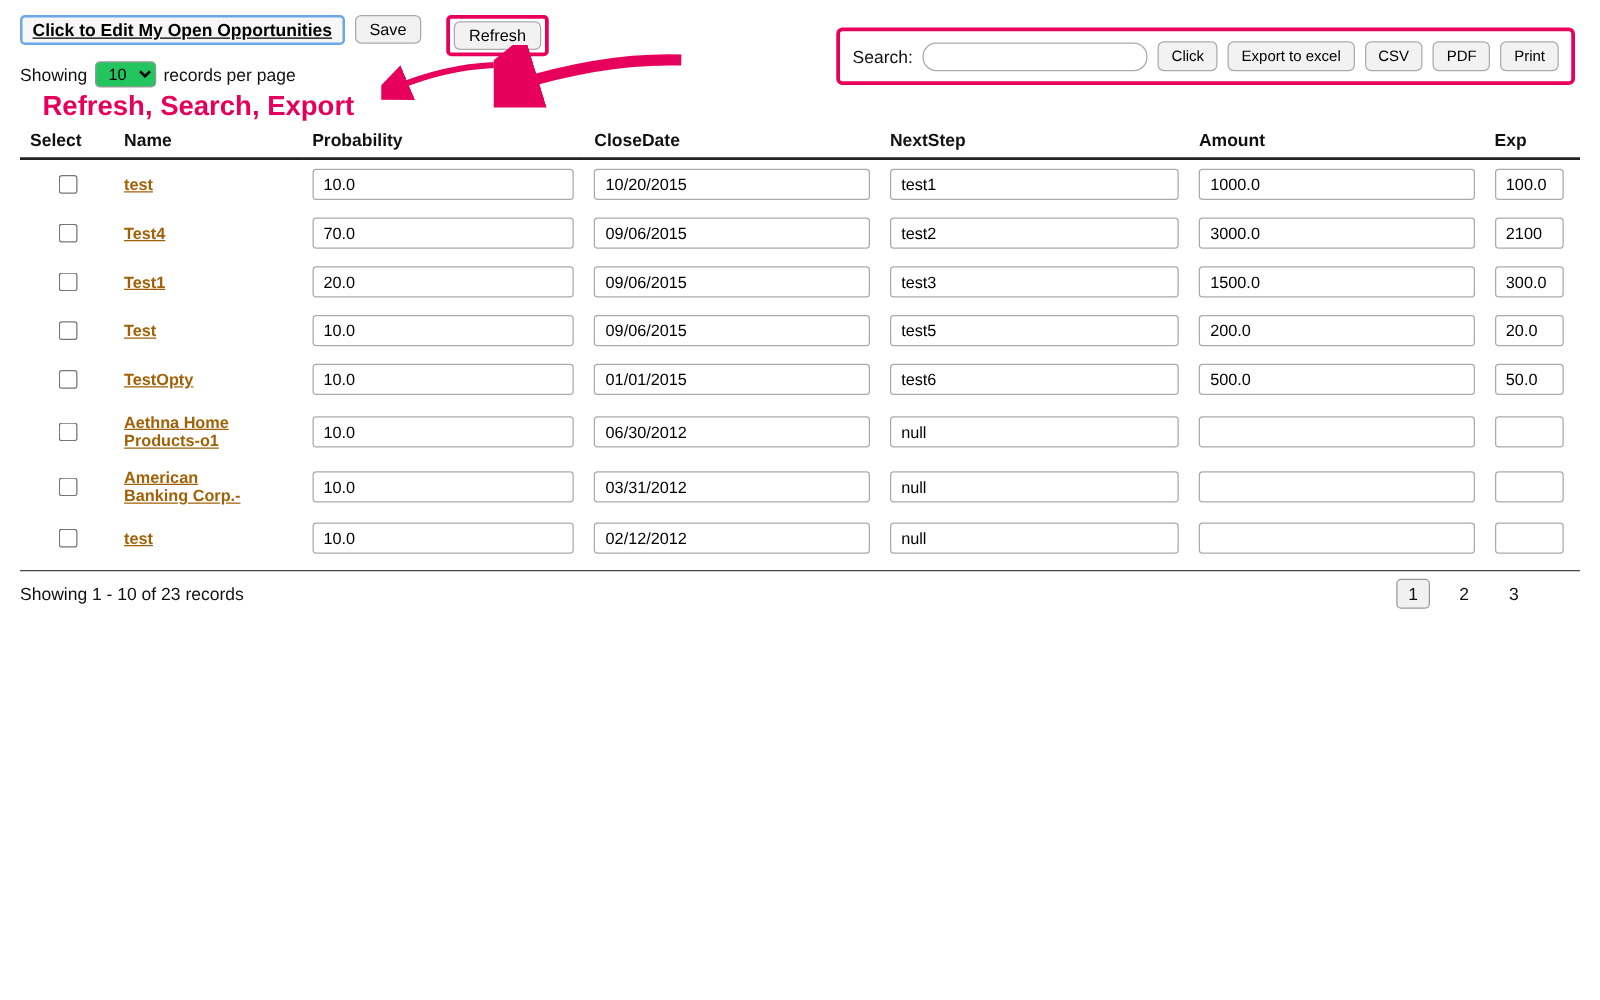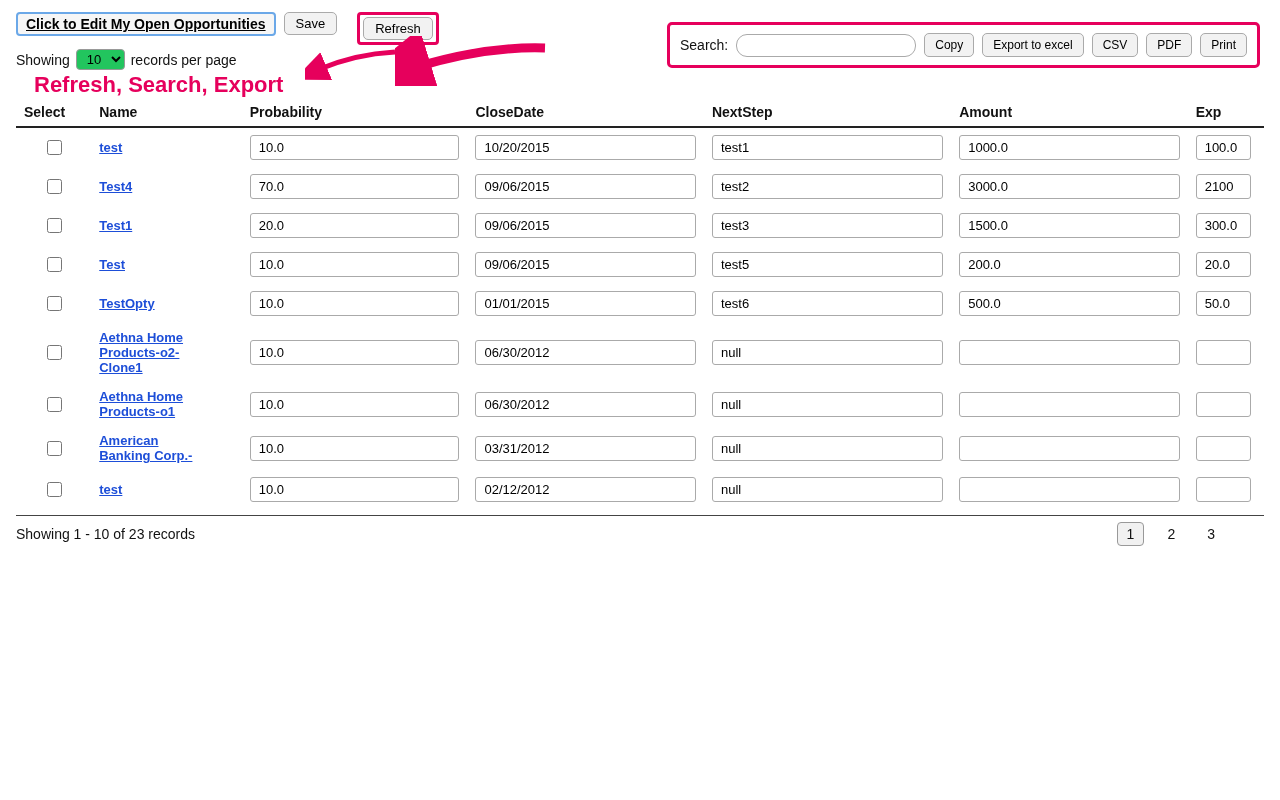--- a/index.html
+++ b/index.html
@@ -104,21 +104,21 @@
   }
   .col-select { width: 70px; text-align:center;}
   .col-name   { width: 140px; }
   .col-prob   { width: 210px; }
   .col-close  { width: 220px; }
   .col-next   { width: 230px; }
   .col-amount { width: 220px; }
   .col-exp    { width: 60px; }
 
   a.name-link {
-    color: #1d4ed8;
+    color: #a16207;
     text-decoration: underline;
     font-weight: 600;
     font-size: 13px;
     word-break: break-word;
     display: inline-block;
     max-width: 110px;
   }
   input.cell {
     width: 100%;
     border: 1px solid #aaa;
@@ -164,21 +164,21 @@
 <div class="top-row">
   <button class="title-btn">Click to Edit My Open Opportunities</button>
   <button class="btn">Save</button>
   <span class="refresh-hl">
     <button class="btn">Refresh</button>
   </span>
 
   <div class="search-box">
     <label>Search:</label>
     <input type="text" value="" style="">
-    <button class="btn btn-small">Copy</button>
+    <button class="btn btn-small">Click</button>
     <button class="btn btn-small">Export to excel</button>
     <button class="btn btn-small">CSV</button>
     <button class="btn btn-small">PDF</button>
     <button class="btn btn-small">Print</button>
   </div>
 </div>
 
 <div class="pager-row">
   <span>Showing</span>
   <select class="records">
@@ -262,29 +262,20 @@
         <td class="col-select"><input type="checkbox" class="rowcheck" style=""></td>
         <td class="col-name"><a href="#" class="name-link">TestOpty</a></td>
         <td class="col-prob"><input class="cell" value="10.0" style=""></td>
         <td class="col-close"><input class="cell" value="01/01/2015" style=""></td>
         <td class="col-next"><input class="cell" value="test6" style=""></td>
         <td class="col-amount"><input class="cell" value="500.0" style=""></td>
         <td class="col-exp"><input class="cell cell-exp" value="50.0" style=""></td>
       </tr>
       <tr>
         <td class="col-select"><input type="checkbox" class="rowcheck" style=""></td>
-        <td class="col-name"><a href="#" class="name-link">Aethna Home Products-o2-Clone1</a></td>
-        <td class="col-prob"><input class="cell" value="10.0" style=""></td>
-        <td class="col-close"><input class="cell" value="06/30/2012" style=""></td>
-        <td class="col-next"><input class="cell" value="null" style=""></td>
-        <td class="col-amount"><input class="cell" style=""></td>
-        <td class="col-exp"><input class="cell cell-exp" style=""></td>
-      </tr>
-      <tr>
-        <td class="col-select"><input type="checkbox" class="rowcheck" style=""></td>
         <td class="col-name"><a href="#" class="name-link">Aethna Home Products-o1</a></td>
         <td class="col-prob"><input class="cell" value="10.0" style=""></td>
         <td class="col-close"><input class="cell" value="06/30/2012" style=""></td>
         <td class="col-next"><input class="cell" value="null" style=""></td>
         <td class="col-amount"><input class="cell" style=""></td>
         <td class="col-exp"><input class="cell cell-exp" style=""></td>
       </tr>
       <tr>
         <td class="col-select"><input type="checkbox" class="rowcheck" style=""></td>
         <td class="col-name"><a href="#" class="name-link">American Banking Corp.-</a></td>

